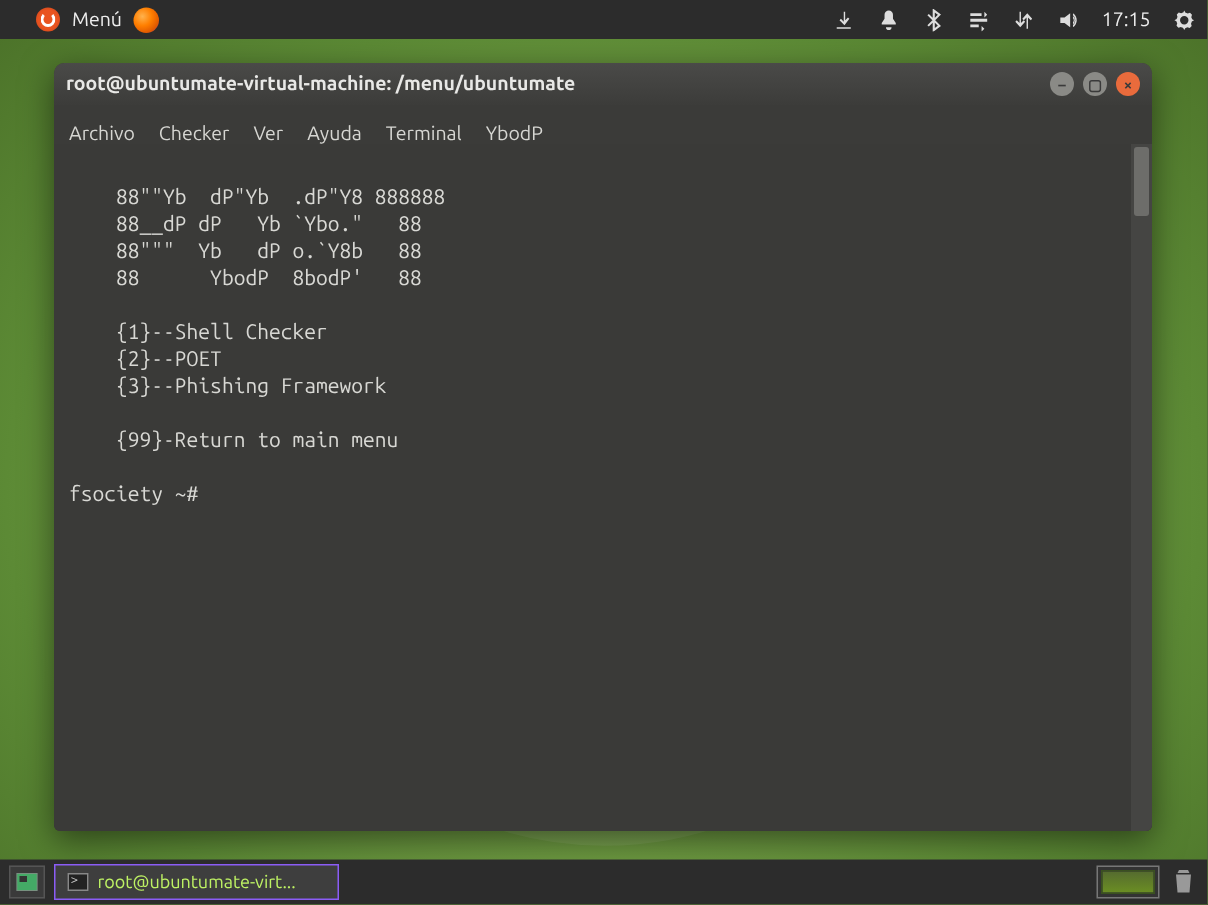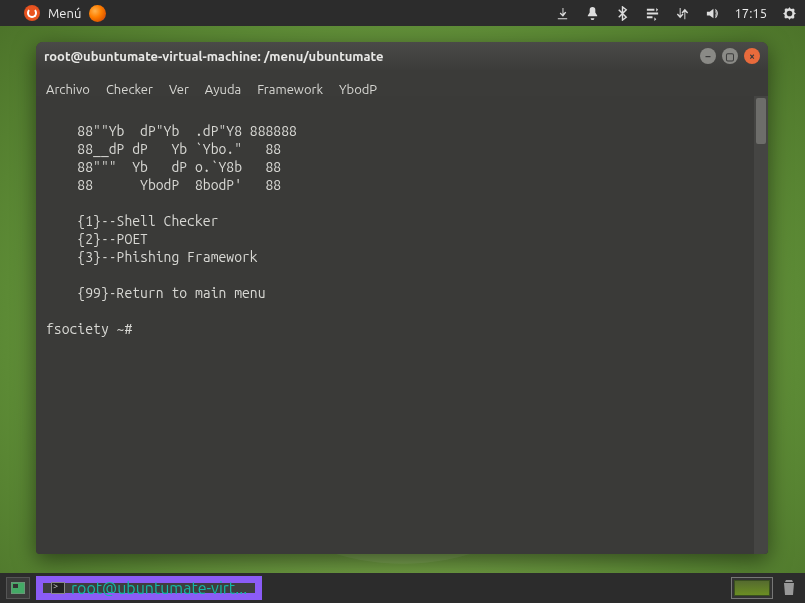--- a/index.html
+++ b/index.html
@@ -131,26 +131,26 @@
 .show-desktop {
   width: 24px; height: 22px;
   background: #3a3a3a;
   border: 1px solid #555;
   display: flex; align-items: center; justify-content: center;
 }
 .task-btn {
   height: 24px;
   min-width: 190px;
   background: #3e3e3e;
-  border: 7px solid #8b5cf6;
+  border: 1px solid #8b5cf6;
   display: flex; align-items: center;
   gap: 6px;
   padding: 0 8px;
-  color: #14b8a6;
-  font-size: 16px;
+  color: #bef264;
+  font-size: 12px;
 }
 .term-mini {
   width: 14px; height: 12px;
   background: #222; border: 1px solid #888;
   position: relative;
 }
 .term-mini::before { content:">"; position:absolute; left:1px; top:-2px; font-size:9px; color:#ccc; }
 .bottom-spacer { flex: 1; }
 .ws-switcher {
   width: 42px; height: 22px;
@@ -228,21 +228,21 @@
     <span class="title">root@ubuntumate-virtual-machine: /menu/ubuntumate</span>
     <span class="win-btn win-min">–</span>
     <span class="win-btn win-max">▢</span>
     <span class="win-btn win-close">×</span>
   </div>
   <div class="menubar">
     <span>Archivo</span>
     <span>Checker</span>
     <span>Ver</span>
     <span>Ayuda</span>
-    <span>Framework</span>
+    <span>Terminal</span>
     <span>YbodP</span>
   </div>
   <div class="term-body">
     <div class="term-content">
     88""Yb  dP"Yb  .dP"Y8 888888
     88__dP dP   Yb `Ybo."   88
     88"""  Yb   dP o.`Y8b   88
     88      YbodP  8bodP'   88
 
     {1}--Shell Checker

